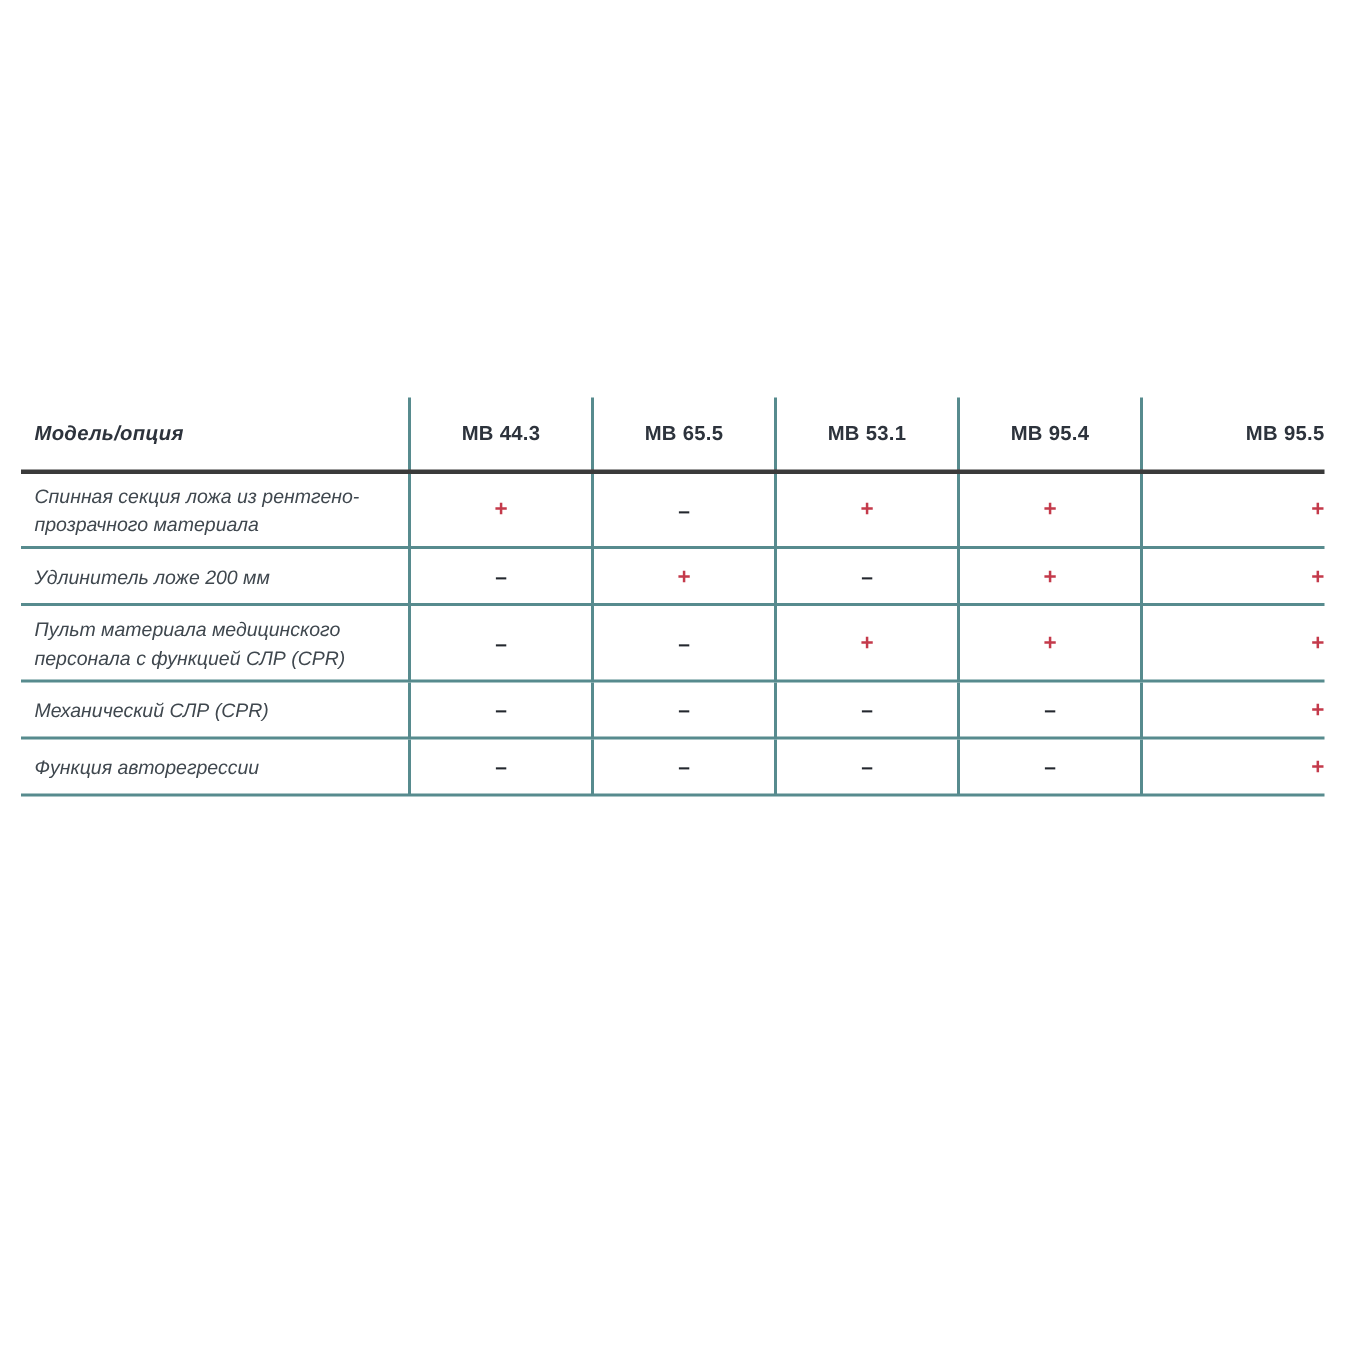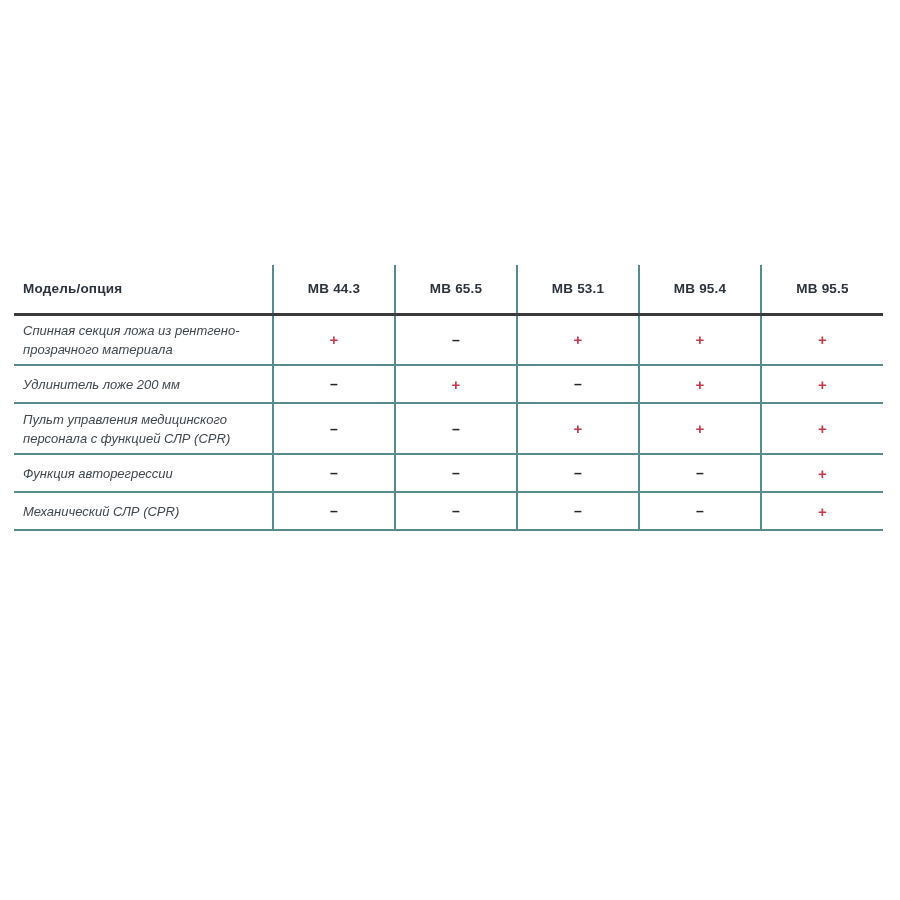--- a/index.html
+++ b/index.html
@@ -35,20 +35,21 @@
     font-size: 13.5px;
     font-weight: 700;
     color: #2d333c;
     letter-spacing: 0.2px;
     vertical-align: middle;
     padding: 0;
   }
   th.h-label {
     text-align: left;
     padding-left: 9px;
+    font-style: italic;
   }
   th.h-model {
     text-align: center;
   }
 
   
   tbody tr {
     border-bottom: 2px solid #578b8e;
   }
   tbody tr.r-tall { height: 51px; }
@@ -69,21 +70,21 @@
   td.val {
     text-align: center;
     font-weight: 700;
     font-size: 15px;
   }
   td.val.plus  { color: #c43a4b; }
   td.val.minus { color: #23272e; font-size: 14px; letter-spacing: 0; }
 
   
   th, td { border-right: 2px solid #578b8e; }
-  th:last-child, td:last-child { border-right: none; }
+  th:last-child, td:last-child { border-right: none; text-align: right; }
 </style>
 </head>
 <body>
 
 <div class="page">
   <table class="compare">
     <colgroup>
       <col class="c-label">
         <col class="c-model">
         <col class="c-model">
@@ -112,37 +113,37 @@
       </tr>
       <tr class="r-norm">
         <td class="lbl">Удлинитель ложе 200 мм</td>
         <td class="val minus">–</td>
         <td class="val plus">+</td>
         <td class="val minus">–</td>
         <td class="val plus">+</td>
         <td class="val plus">+</td>
       </tr>
       <tr class="r-tall">
-        <td class="lbl">Пульт управления медицинского персонала с функцией СЛР (CPR)</td>
+        <td class="lbl">Пульт материала медицинского персонала с функцией СЛР (CPR)</td>
         <td class="val minus">–</td>
         <td class="val minus">–</td>
         <td class="val plus">+</td>
         <td class="val plus">+</td>
         <td class="val plus">+</td>
       </tr>
       <tr class="r-norm">
-        <td class="lbl">Функция авторегрессии</td>
+        <td class="lbl">Механический СЛР (CPR)</td>
         <td class="val minus">–</td>
         <td class="val minus">–</td>
         <td class="val minus">–</td>
         <td class="val minus">–</td>
         <td class="val plus">+</td>
       </tr>
       <tr class="r-norm">
-        <td class="lbl">Механический СЛР (CPR)</td>
+        <td class="lbl">Функция авторегрессии</td>
         <td class="val minus">–</td>
         <td class="val minus">–</td>
         <td class="val minus">–</td>
         <td class="val minus">–</td>
         <td class="val plus">+</td>
       </tr>
     </tbody>
   </table>
 </div>
 

